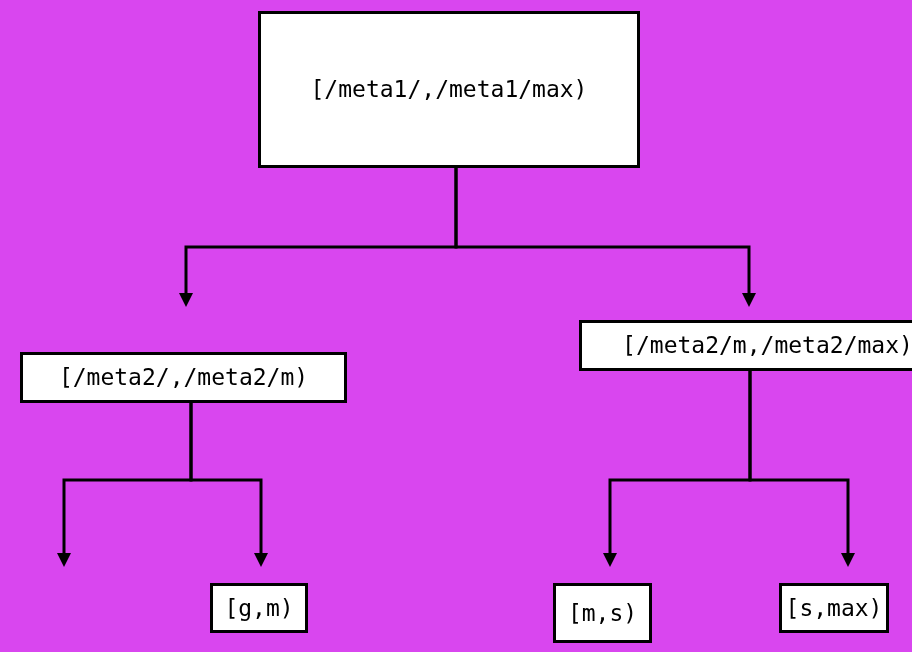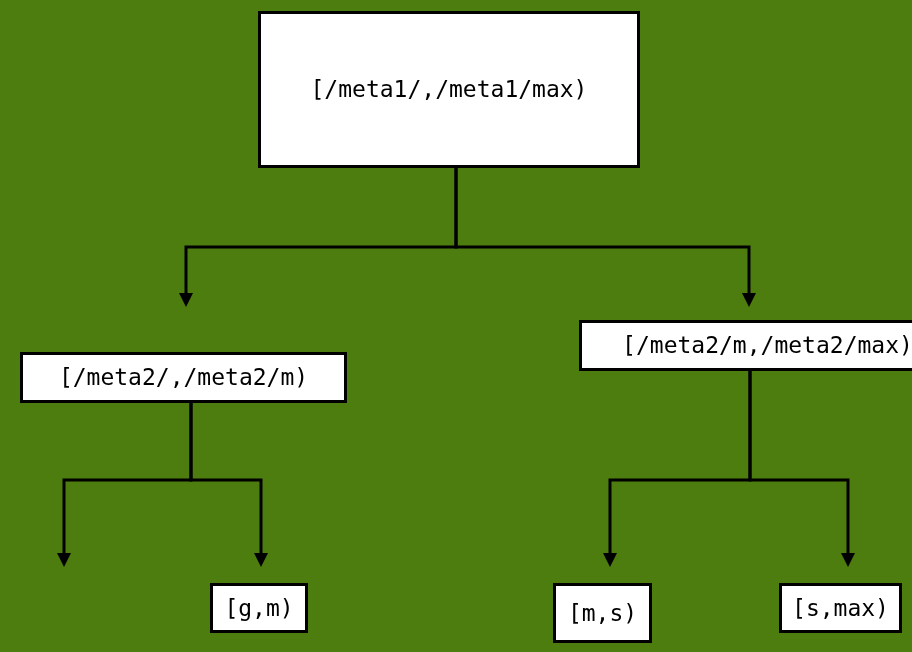--- a/index.html
+++ b/index.html
@@ -8,21 +8,21 @@
     padding: 0;
     background: #ffffff;
   }
   body {
     font-family: "DejaVu Sans Mono", "Liberation Mono", monospace;
   }
   #diagram-canvas {
     position: relative;
     width: 912px;
     height: 652px;
-    background: #4d7c0f;
+    background: #d946ef;
     overflow: hidden;
   }
   #edge-layer {
     position: absolute;
     left: 0;
     top: 0;
     width: 912px;
     height: 652px;
     pointer-events: none;
   }
@@ -43,21 +43,21 @@
     line-height: 1;
     letter-spacing: 0px;
     white-space: pre;
   }
   .node-root   { left: 258px; top: 11px;  width: 382px; height: 157px; }
   .node-mid-l  { left: 20px;  top: 320px; width: 327px; height: 51px; margin-top: 32px; }
   .node-mid-r  { left: 579px; top: 320px; width: 377px; height: 51px; }
   .node-leaf-1 { left: 8px;   top: 583px; width: 104px; height: 50px; }
   .node-leaf-2 { left: 210px; top: 583px; width: 98px;  height: 50px; text-align: right; }
   .node-leaf-3 { left: 553px; top: 583px; width: 99px;  height: 60px; }
-  .node-leaf-4 { left: 779px; top: 583px; width: 123px; height: 50px; }
+  .node-leaf-4 { left: 779px; top: 583px; width: 110px; height: 50px; }
 </style>
 </head>
 <body>
 
 <div id="diagram-canvas">
 
   <svg id="edge-layer" viewBox="0 0 912 652" width="912" height="652">
 
     <g>
       <path d="M 456 168 L 456 247 L 186 247 L 186 293" fill="none" stroke="#000000" stroke-width="3"></path>

